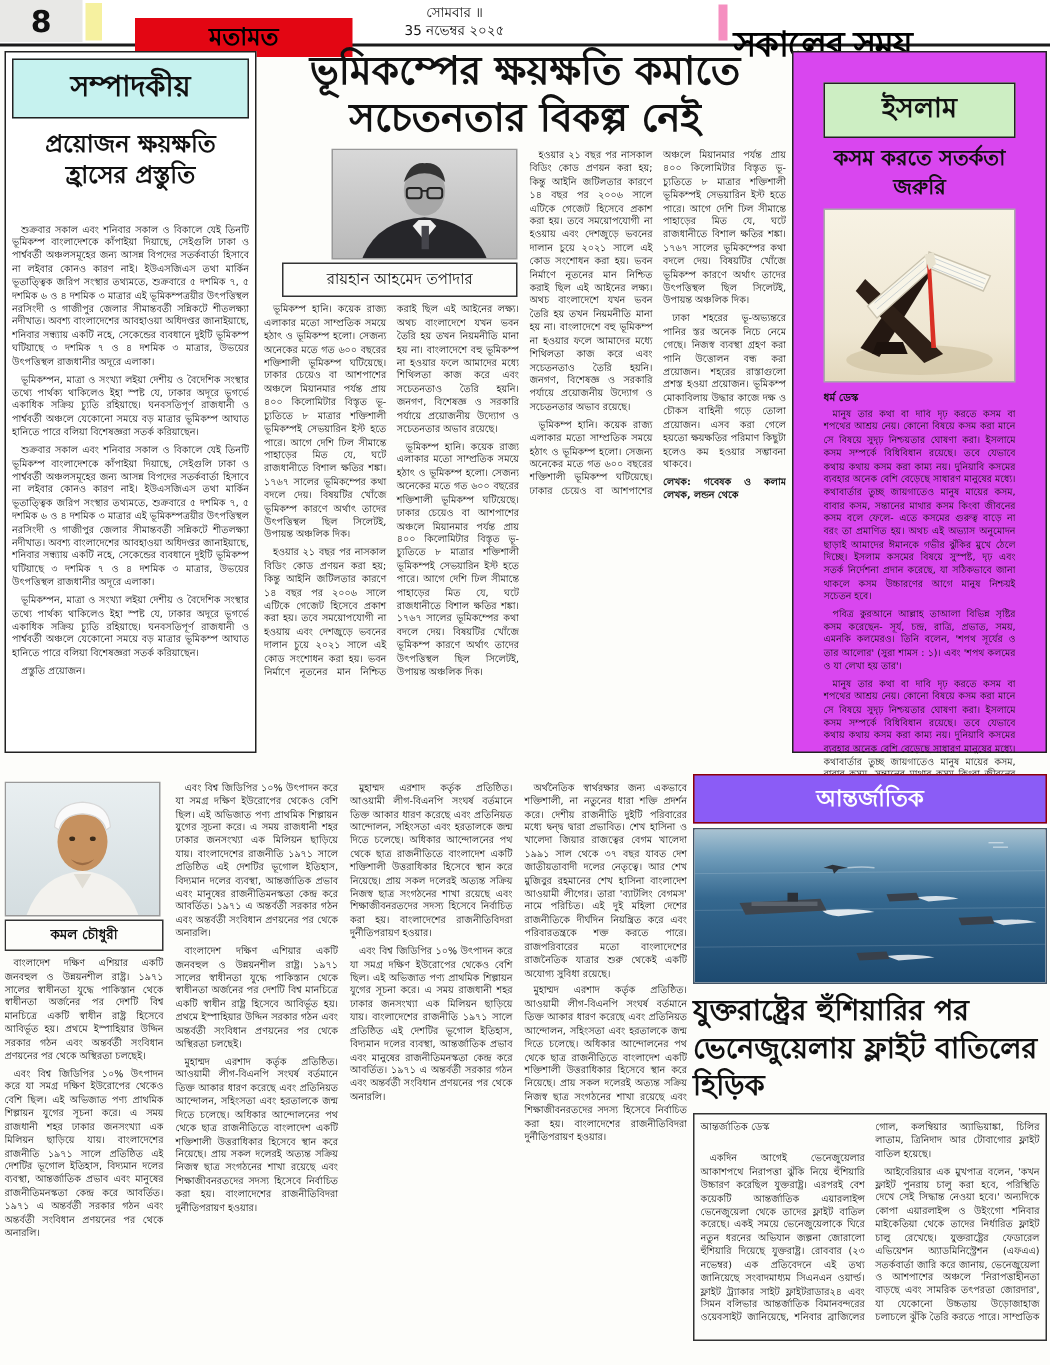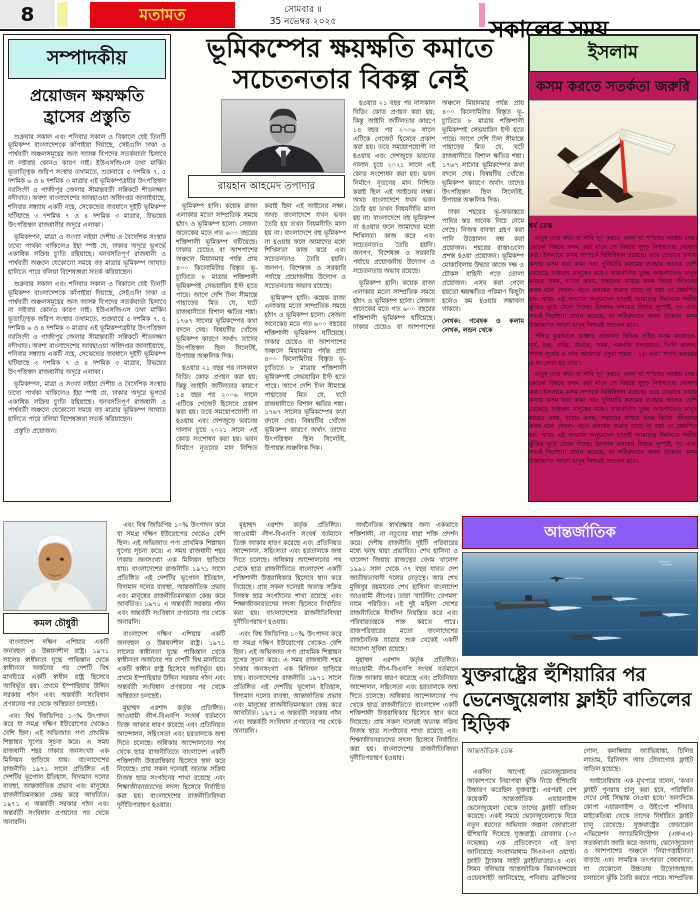--- a/index.html
+++ b/index.html
@@ -6,44 +6,44 @@
   html,body { width:700px; height:910px; }
   body {
     position:relative; background:#fdfdfa; color:#111;
     font-family:"DejaVu Sans","Liberation Sans",sans-serif;
     overflow:hidden;
   }
   
   .header { position:absolute; left:0; top:0; width:700px; height:31px; background:#fff; border-bottom:2.5px solid #1a1a1a; }
   .pagenum { position:absolute; left:0; top:0; width:55px; height:28px; background:#e8e8e6; display:flex; align-items:center; justify-content:center; font-size:20px; font-weight:bold; }
   .yellow-stripe { position:absolute; left:57px; top:2px; width:11px; height:25px; background:#f6f1a0; }
-  .section-box { position:absolute; left:90px; top:2px; width:145px; height:26px; background:#e30613; color:#fde047; font-weight:bold; font-size:16px; display:flex; align-items:center; justify-content:center; }
+  .section-box { position:absolute; left:90px; top:12px; width:145px; height:26px; background:#e30613; color:#000000; font-weight:bold; font-size:16px; display:flex; align-items:center; justify-content:center; }
   .dateline { position:absolute; left:243px; top:3px; width:120px; text-align:center; font-size:9px; line-height:1.35; }
   .pink-stripe { position:absolute; left:479px; top:3px; width:6px; height:24px; background:#f58fc0; }
   .logo { position:absolute; left:489px; top:0; width:209px; height:30px; display:flex; align-items:center; font-size:23px; font-weight:bold; letter-spacing:-1px; color:#000;margin-top:15px; }
   
   .tinytext { font-size:6.4px; line-height:1.38; text-align:justify; }
   .tinytext p { margin-bottom:3px; text-indent:6px; }
   
   .editorial { position:absolute; left:3px; top:34px; width:168px; height:468px; border:1.5px solid #222; padding:4px; background:#fff; }
   .ed-label { background:#c6f2ef; border:1px solid #222; text-align:center; font-size:19px; font-weight:bold; padding:3px 0; }
-  .ed-headline { font-size:16px; font-weight:bold; text-align:center; line-height:1.3; margin:7px 0 5px; }
+  .ed-headline { font-size:16px; font-weight:bold; text-align:center; line-height:1.3; margin:7px 0 21px; }
   .ed-body { height:356px; overflow:hidden; }
   
   .main { position:absolute; left:176px; top:33px; width:348px; height:480px; }
   .main-headline { font-size:26px; font-weight:bold; text-align:center; line-height:1.18; }
   .main-body { display:flex; gap:7px; margin-top:5px; height:412px; overflow:hidden; }
   .main-left { width:170px; }
   .photo1 { margin-left:45px; width:124px; height:74px; border:1px solid #999; display:block; }
   .caption1 { border:1px solid #333; margin:2px 0 4px 12px; width:157px; font-size:10px; font-weight:normal; text-align:center; padding:2px 0; }
   .main-left-text { column-count:2; column-gap:7px; height:312px; overflow:hidden; }
   .main-right { width:171px; column-count:2; column-gap:7px; height:412px; overflow:hidden; }
   .signoff { font-weight:bold; font-size:6.4px; }
   
-  .islam { position:absolute; left:528px; top:34px; width:170px; height:468px; border:1.5px solid #222; padding:0; background:#be185d; }
+  .islam { position:absolute; left:528px; top:34px; width:170px; height:468px; border:1.5px solid #222; padding:20px; background:#d946ef; }
   .islam-label { background:#cdeec3; border:1px solid #222; text-align:center; font-size:18px; font-weight:bold; padding:2px 0; }
   .islam-headline { font-size:14px; font-weight:bold; text-align:center; line-height:1.35; margin:5px 0 4px; }
   .islam-img { width:100%; height:116px; border:1px solid #aaa; display:block; }
   .islam-byline { font-size:7px; font-weight:bold; margin:4px 0 2px; }
   .islam-body { height:252px; overflow:hidden; font-size:6.3px; }
   
   .politics { position:absolute; left:3px; top:514px; width:455px; height:394px; }
   .pol-headline { font-size:27px; font-weight:bold; text-align:center; }
   .pol-cols { display:flex; gap:8px; margin-top:7px; height:348px; overflow:hidden; }
   .pol-col1 { width:106px; flex:none; }

